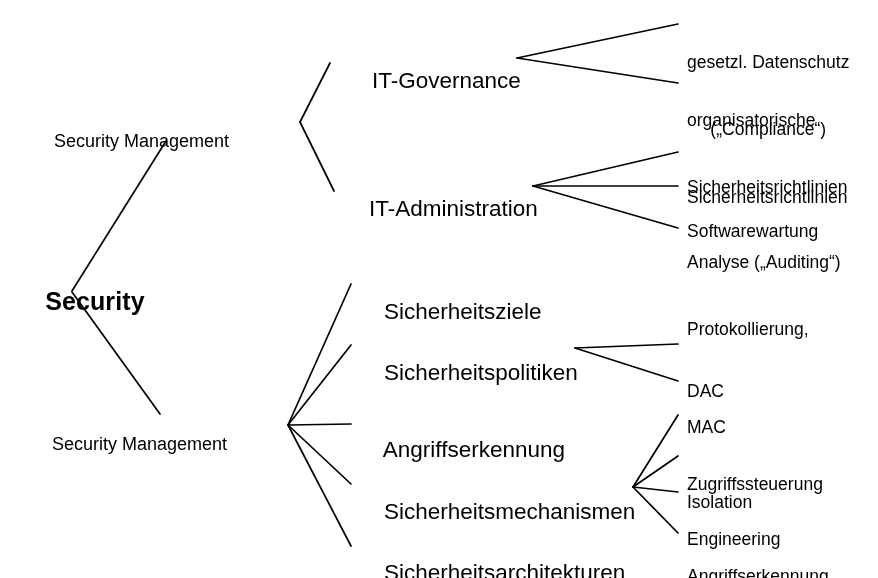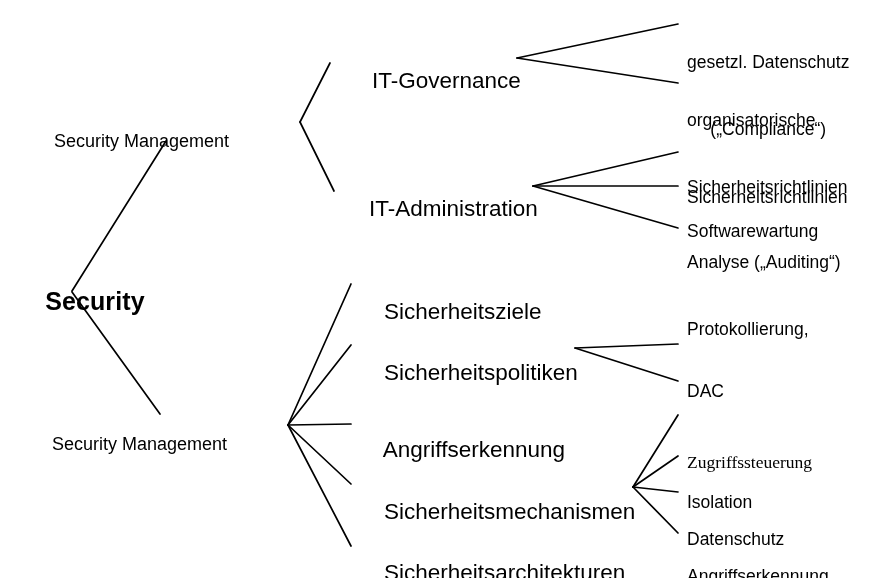--- a/index.html
+++ b/index.html
@@ -154,31 +154,34 @@
 
   <div class="node-text lvl-leaf" style="left:687px; top:206px;">
     <div>Analyse („Auditing“)</div>
     <div>Protokollierung,</div>
   </div>
 
   <div class="node-text lvl-leaf" style="left:687px; top:335px;">
     <div>DAC</div>
   </div>
 
+  <div class="node-text lvl-leaf" style="left:687px; top:371px;">
+    <div>MAC</div>
+  </div>
 
-  <div class="node-text lvl-leaf" style="left:687px; top:406px;font-family:Liberation Serif, serif;">
+  <div class="node-text lvl-leaf" style="left:687px; top:428px;">
     <div>Zugriffssteuerung</div>
   </div>
 
   <div class="node-text lvl-leaf" style="left:687px; top:446px;">
     <div>Isolation</div>
   </div>
 
   <div class="node-text lvl-leaf" style="left:687px; top:483px;">
-    <div>Datenschutz</div>
+    <div>Engineering</div>
   </div>
 
   <div class="node-text lvl-leaf" style="left:687px; top:520px;">
     <div>Angriffserkennung</div>
     
   </div>
 
 </div>
 
 </body></html>

